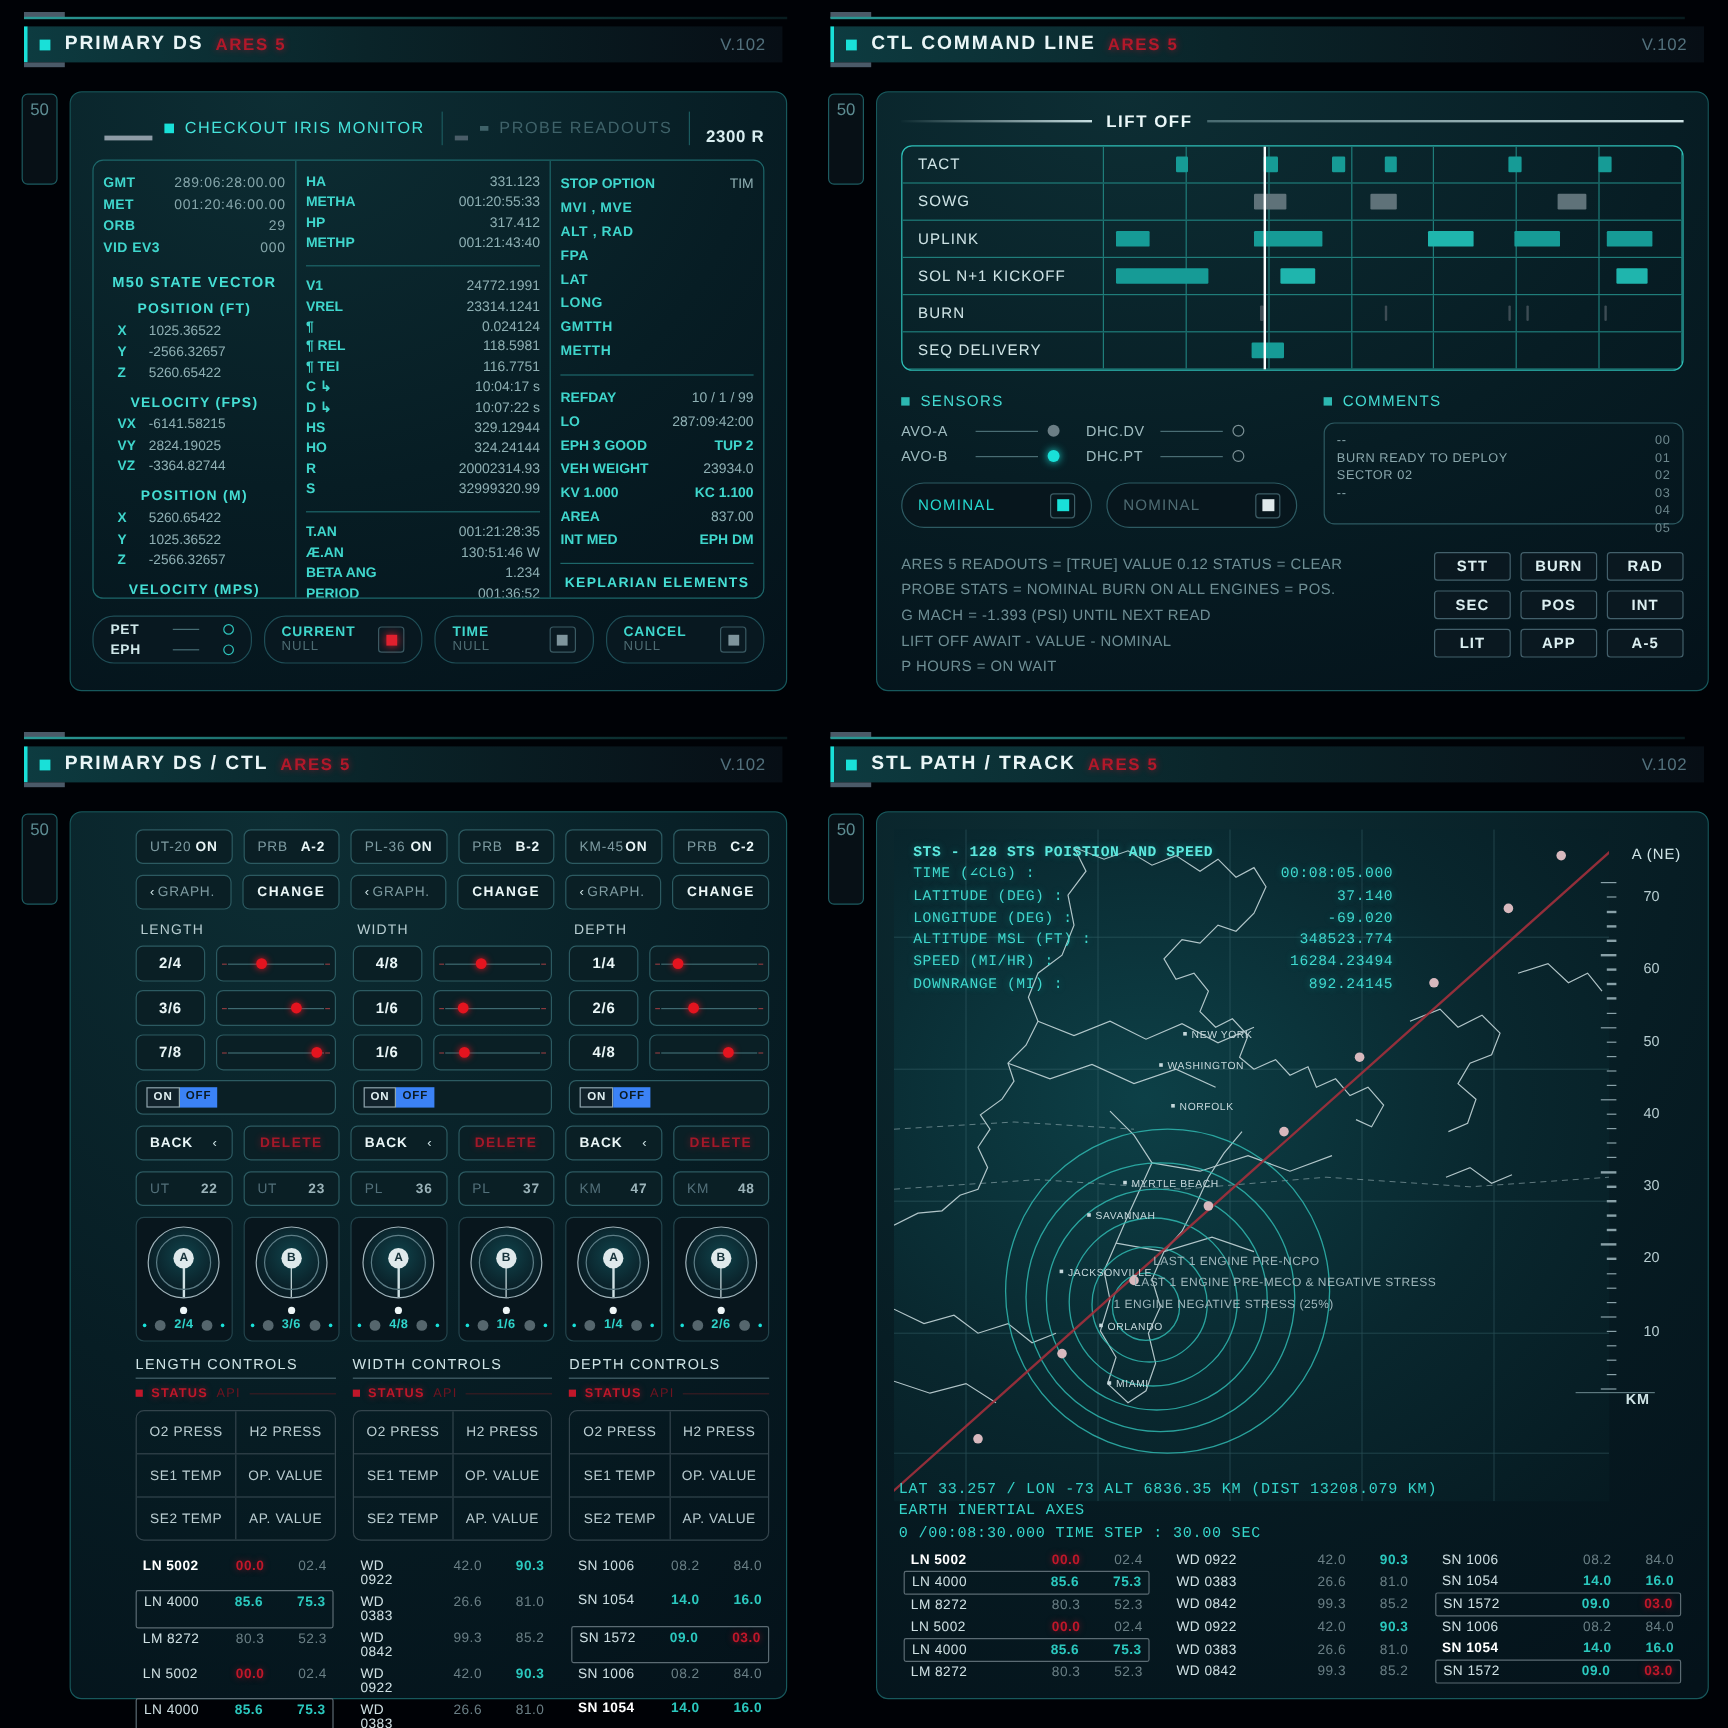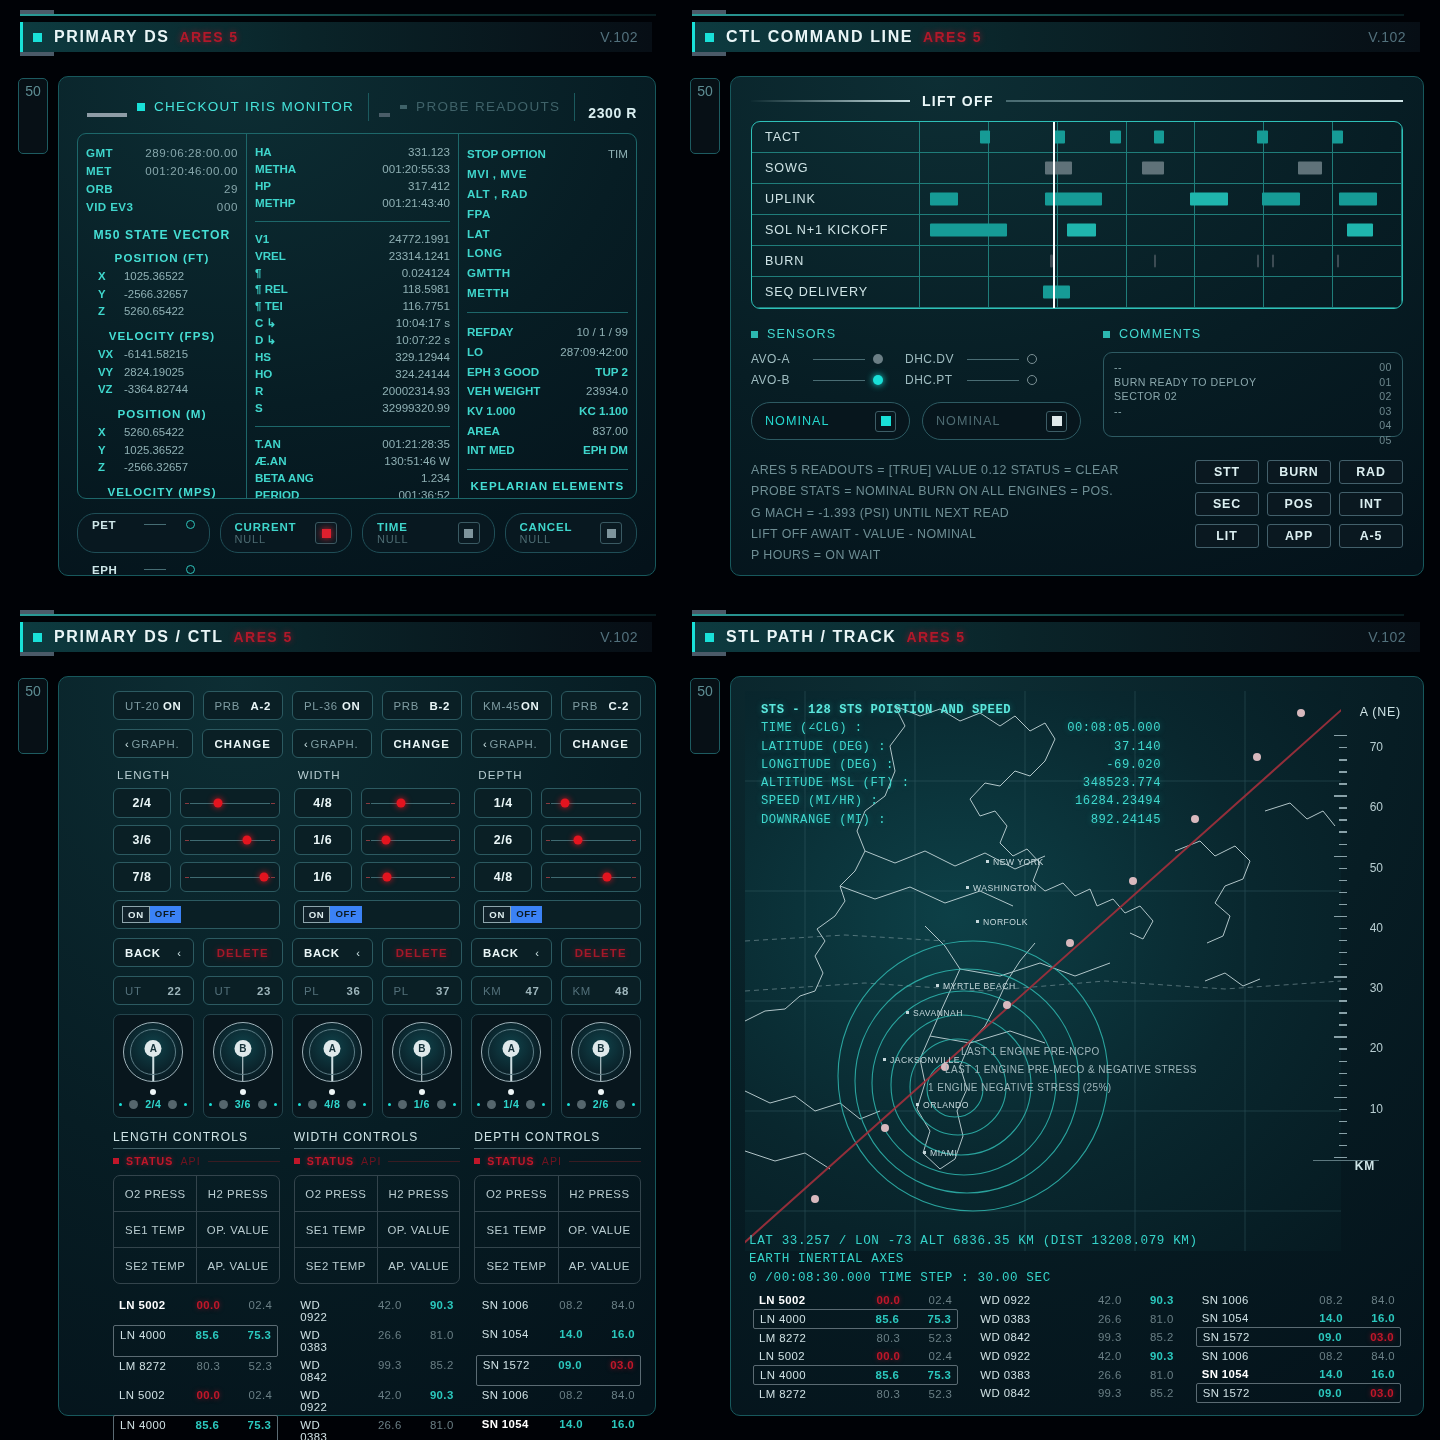--- a/index.html
+++ b/index.html
@@ -142,21 +142,21 @@
   .pill .sub { font-size: 11px; color: #4d6b72; letter-spacing: .8px; }
   .pill .stack { display: flex; flex-direction: column; gap: 0; }
   .sqbtn {
     margin-left: auto; width: 22px; height: 22px;
     border: 1px solid #3a5a63; border-radius: 3px;
     display: flex; align-items: center; justify-content: center;
     background: #0a1a22;
   }
   .sqbtn i { width: 9px; height: 9px; background: #7e949c; display: block; }
   .sqbtn.red i { background: #e0202e; box-shadow: 0 0 7px #e0202e; }
-  .ledline { display: flex; align-items: center; gap: 20px; font-size: 11.5px; color: #8fb0b4; margin-top: 28px; }
+  .ledline { display: flex; align-items: center; gap: 20px; font-size: 11.5px; color: #8fb0b4; }
   .ledline .nm { width: 32px; font-weight: bold; color: #cfe7e9; letter-spacing: .6px; }
   .ledline .ln2 { flex: 1; height: 1px; background: #466d74; }
   .ledline .o { width: 9px; height: 9px; border: 1.5px solid #2ec3bb; border-radius: 50%; }
 
   
   .liftoff-head {
     display: flex; align-items: center; gap: 12px;
     padding: 16px 20px 0 20px;
   }
   .liftoff-head .l {

